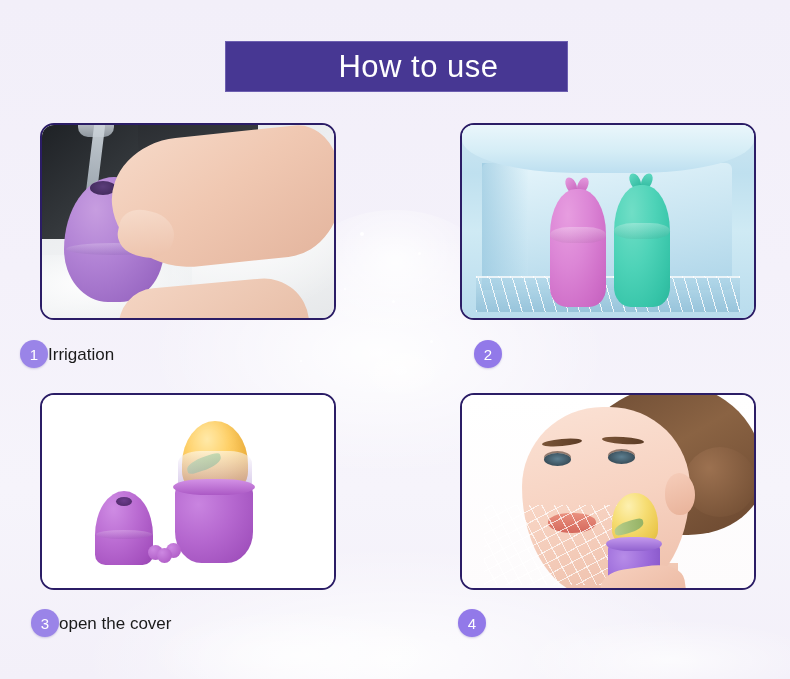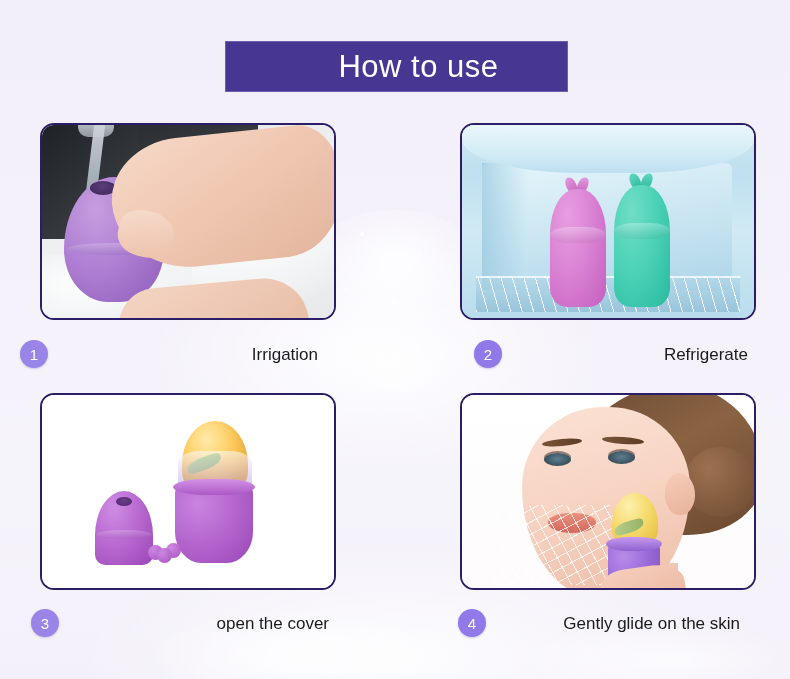--- a/index.html
+++ b/index.html
@@ -97,21 +97,21 @@
     display: flex;
     align-items: center;
     justify-content: center;
     flex: 0 0 auto;
     box-shadow: 0 1px 2px rgba(90,70,160,0.25);
   }
   .badge.alt { background: #9279e9; }
 
   .caption-text {
     flex: 1 1 auto;
-    text-align: right;
+    text-align: left;
     color: #1b1b1b;
     font-size: 17px;
     line-height: 1;
     padding-right: 18px;
   }
 
   
   .sink-bg { position:absolute; inset:0;
     background: linear-gradient(160deg, #dfe2e4 0%, #eceef0 38%, #f4f5f6 62%, #e6e8ea 100%); }
   .sink-dark { position:absolute; left:-4px; top:-4px; width:130px; height:118px;
@@ -345,26 +345,24 @@
     </div>
   </div>
 
   <div class="caption-row r1">
     <div class="badge">1</div>
     <div class="caption-text">Irrigation</div>
   </div>
 
   <div class="caption-row r2">
     <div class="badge alt">2</div>
-    <div class="caption-text">Refrigerate</div>
   </div>
 
   <div class="caption-row r3">
     <div class="badge">3</div>
     <div class="caption-text">open the cover</div>
   </div>
 
   <div class="caption-row r4">
     <div class="badge alt">4</div>
-    <div class="caption-text">Gently glide on the skin</div>
   </div>
 
 </div>
 
 </body></html>

